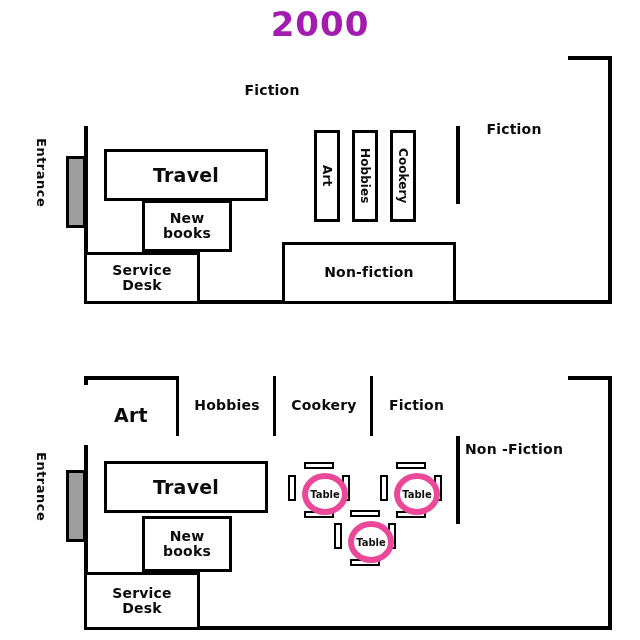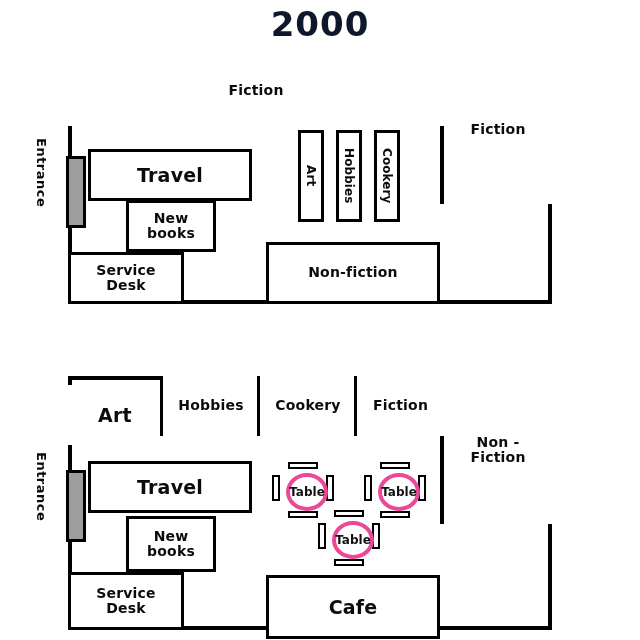--- a/index.html
+++ b/index.html
@@ -25,31 +25,32 @@
   }
 
   
   .plan-title {
     position: absolute;
     width: 100%;
     text-align: center;
     font-size: 34px;
     font-weight: 700;
     letter-spacing: 1px;
-    color: #0f172a;
+    color: #a21caf;
     font-family: "DejaVu Sans", "Liberation Sans", sans-serif;
   }
   #title-2000 { top: 4px; }
   #title-now  { top: 322px; }
 
   
   .plan {
     position: absolute;
-    left: 68px;
+    left: 84px;
     width: 484px;
+    padding-left: 44px;
   }
   #plan-2000 { top: 56px;  height: 248px; }
   #plan-now  { top: 376px; height: 254px; }
 
   .outer-wall {
     position: absolute;
     left: 0; top: 0;
     width: 100%;
     height: 100%;
     border: 4px solid #000000;
@@ -113,27 +114,27 @@
     position: absolute;
     width: 62px;
     height: 56px;
   }
   .table-top {
     position: absolute;
     left: 14px;
     top: 11px;
     width: 34px;
     height: 30px;
-    border: 4px solid #ec4899;
+    border: 6px solid #ec4899;
     border-radius: 50%;
     background: #ffffff;
     display: flex;
     align-items: center;
     justify-content: center;
-    font-size: 12px;
+    font-size: 10px;
     font-weight: 700;
     color: #111111;
   }
   .chair {
     position: absolute;
     border: 2px solid #000000;
     box-sizing: border-box;
     background: #ffffff;
   }
   .chair.horiz { width: 30px; height: 7px; left: 16px; }
@@ -221,42 +222,39 @@
 
     <div class="box label-md" style="left:192px; top:0px; width:96px; height:60px; border:none;">
       <span>Cookery</span>
     </div>
     <div class="wall" style="left:286px; top:0px; width:3px; height:60px;"></div>
 
     <div class="box label-md" style="left:289px; top:0px; width:87px; height:60px; border:none;">
       <span>Fiction</span>
     </div>
 
-    <div class="box label-md" style="left:376px; top:0px; width:108px; height:148px; border:none; flex-direction:column;">
+    <div class="box label-md" style="left:376px; top:0px; width:108px; height:148px; border:none; ">
       <span>Non -</span>
       <span>Fiction</span>
     </div>
 
     <div class="box label-lg" style="left:20px; top:76px; width:164px; height:52px;">
       <span>Travel</span>
     </div>
 
     <div class="box label-md" style="left:58px; top:140px; width:90px; height:56px; flex-direction:column;">
       <span>New</span>
       <span>books</span>
     </div>
 
     <div class="box label-md" style="left:0px; top:196px; width:116px; height:58px; flex-direction:column;">
       <span>Service</span>
       <span>Desk</span>
     </div>
 
-    <div class="box label-lg" style="left:198px; top:190px; width:174px; height:64px;">
-      <span>Cafe</span>
-    </div>
 
     <div class="table-set" style="left:204px; top:86px;">
       <div class="chair horiz top"></div>
       <div class="chair horiz bottom"></div>
       <div class="chair vert left"></div>
       <div class="chair vert right"></div>
       <div class="table-top">
         <span>Table</span>
       </div>
     </div>

